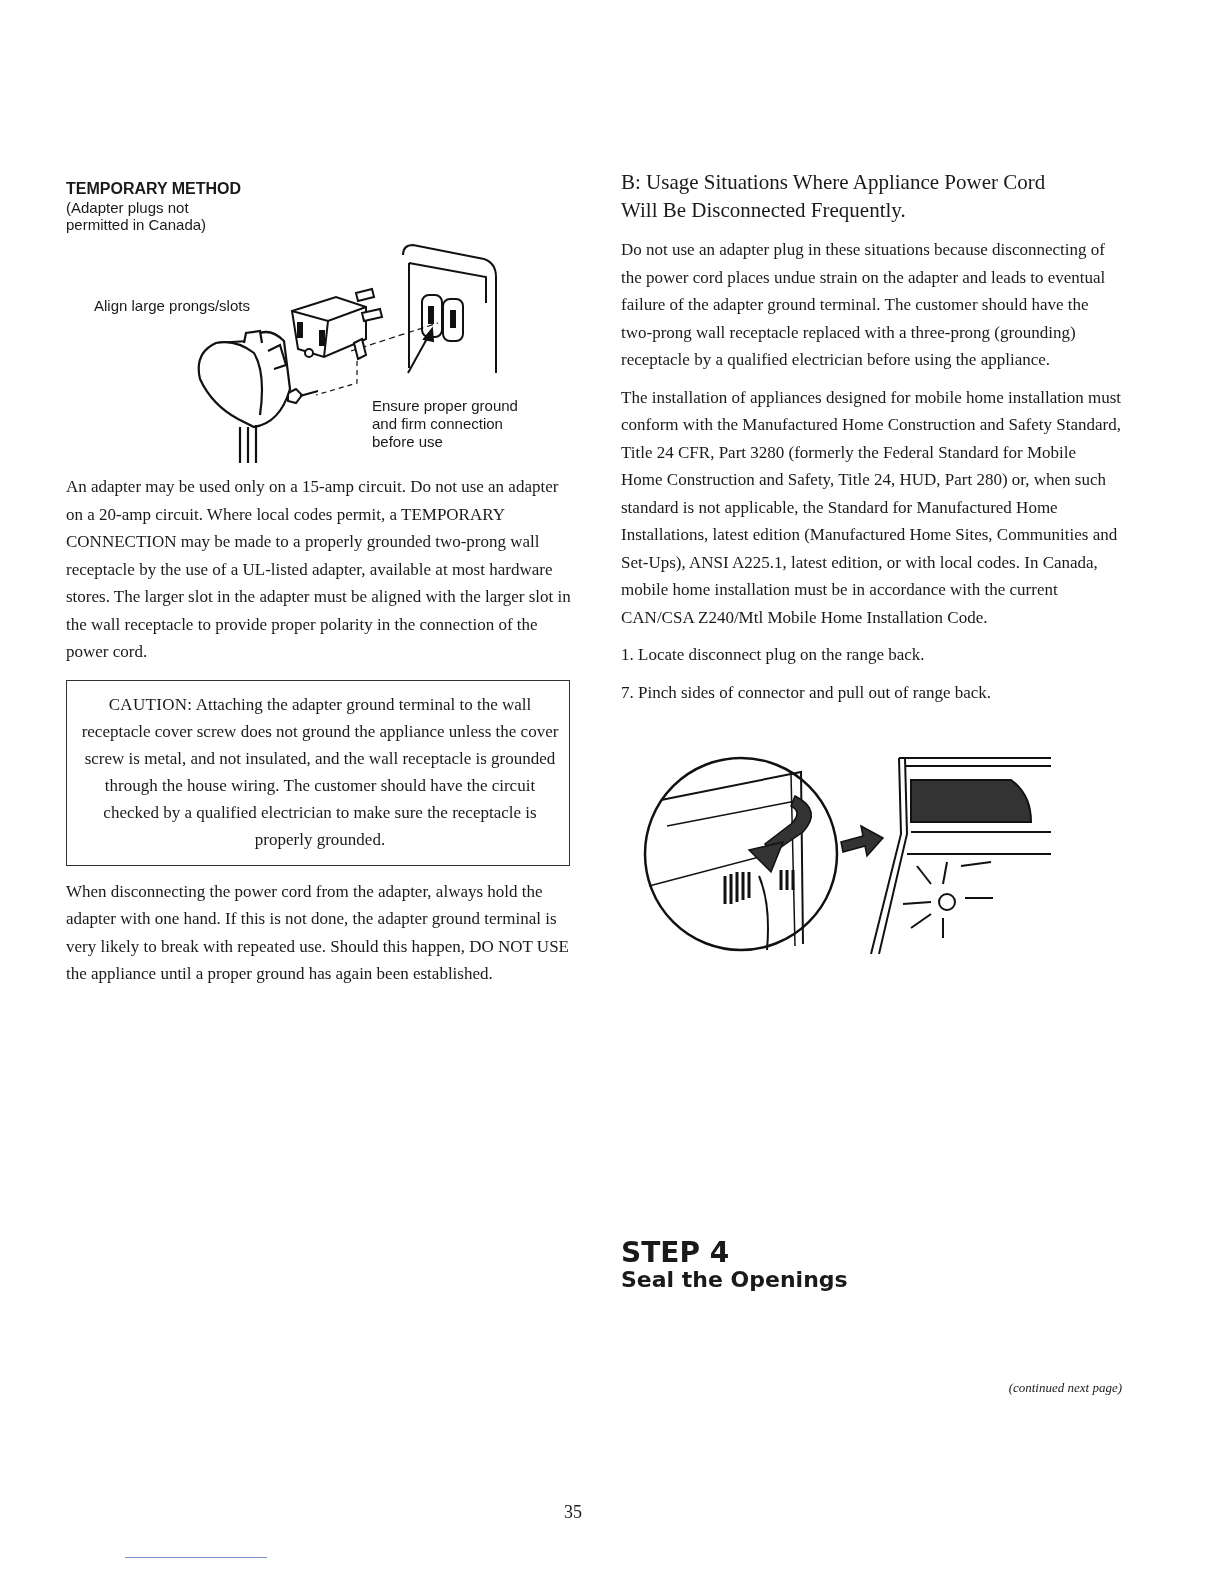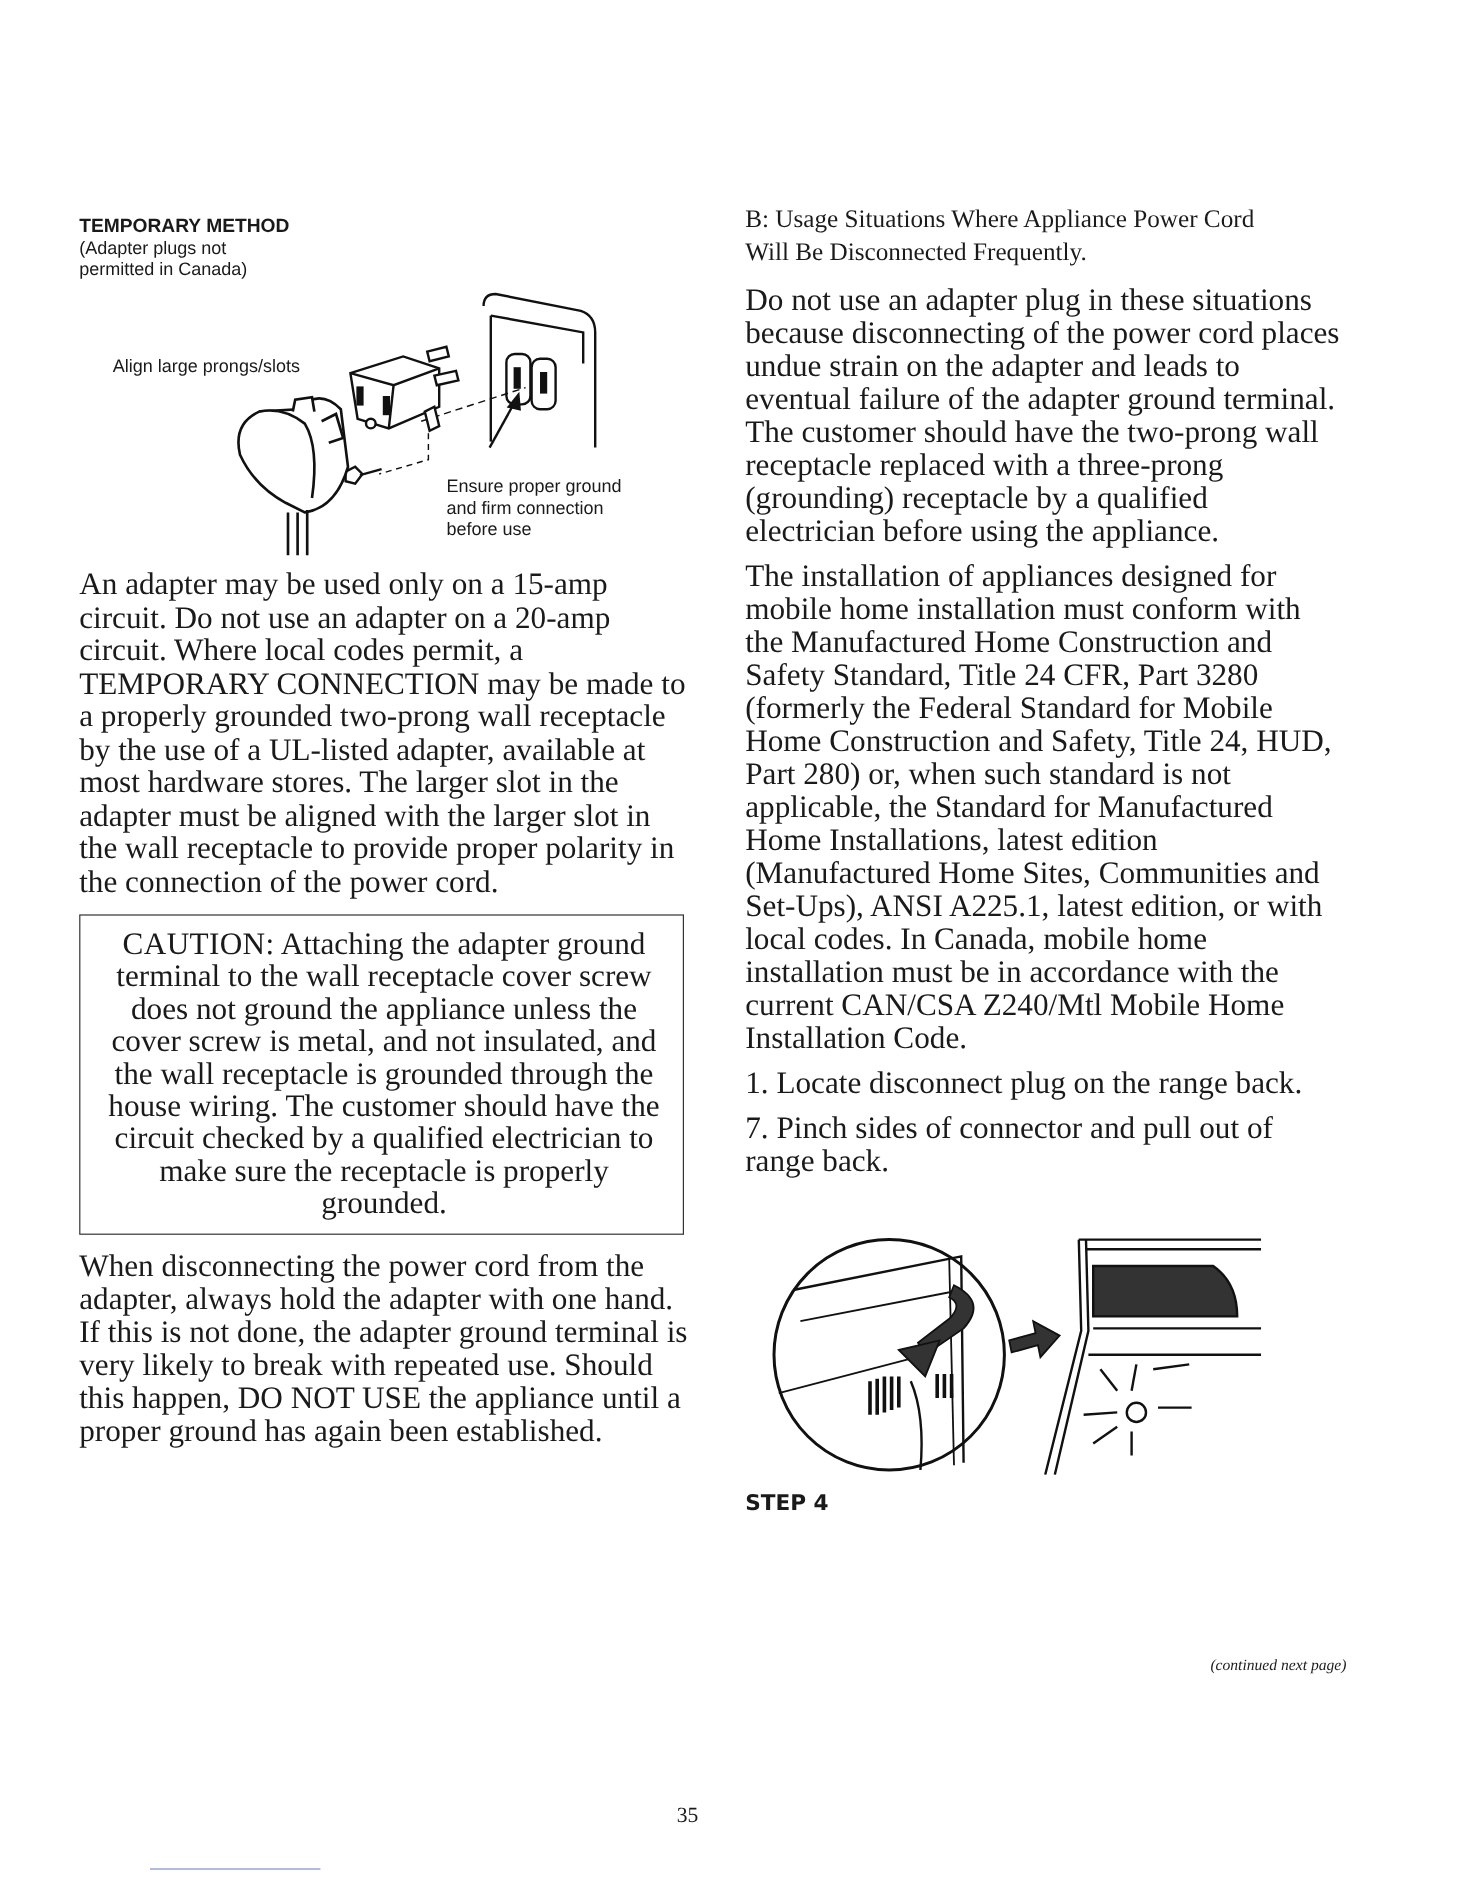--- a/index.html
+++ b/index.html
@@ -7,34 +7,34 @@
       width: 1224px; height: 1584px; position: relative; overflow: hidden;
       font-family: "Liberation Serif", "DejaVu Serif", serif; color: #1a1a1a;
     }
     .col { position: absolute; }
     .col-left { left: 66px; top: 168px; width: 508px; }
     .col-right { left: 621px; top: 168px; width: 500px; }
     .heading-serif { font-size: 21px; line-height: 28px; margin: 0; font-weight: normal; }
     .sans-label { font-family: "Liberation Sans", "DejaVu Sans", sans-serif; }
     .temp-title { font-size: 16px; font-weight: bold; margin-top: 11px; line-height: 20px; }
     .temp-sub { font-size: 15px; line-height: 17px; width: 200px; }
-    .body-p { font-size: 26px; line-height: 27.5px; margin: 0; }
+    .body-p { font-size: 17px; line-height: 27.5px; margin: 0; }
     .figure-a { position: relative; width: 508px; height: 270px; margin-top: -40px; }
     .fig-label { position: absolute; font-family: "Liberation Sans", "DejaVu Sans", sans-serif; font-size: 15px; line-height: 18px; }
     .caution-box {
       border: 1.5px solid #333; padding: 10px 10px 12px 14px; margin-top: 14px;
       box-sizing: border-box; width: 504px;
     }
     .caution-box .body-p { line-height: 27px; text-align: center; }
     .caution-label { font-weight: normal; letter-spacing: 0.3px; }
     .mt12 { margin-top: 12px; }
     .mt10 { margin-top: 10px; }
     .figure-b { position: relative; width: 420px; height: 240px; margin-top: 8px; margin-left: 10px; }
     .step-block { position: absolute; left: 621px; top: 1240px; width: 500px; }
-    .step-num { font-family: "DejaVu Sans", "Liberation Sans", sans-serif; font-weight: bold; font-size: 18px; line-height: 26px; }
+    .step-num { font-family: "DejaVu Sans", "Liberation Sans", sans-serif; font-weight: bold; font-size: 28px; line-height: 26px; }
     .step-title { font-family: "DejaVu Sans", "Liberation Sans", sans-serif; font-weight: bold; font-size: 22px; line-height: 28px; }
     .continued { position: absolute; right: 102px; top: 1380px; font-style: italic; font-size: 13px; }
     .page-num { position: absolute; left: 564px; top: 1482px; font-size: 18px; margin-top: 20px; }
     .footer-link { position: absolute; left: 125px; top: 1557px; width: 142px; height: 1px; background: #7a8fd0; }
   </style>
 </head>
 <body>
 
 <div class="col col-left">
 
@@ -168,17 +168,18 @@
         <line x1="334" y1="184" x2="362" y2="184"></line>
         <line x1="280" y1="214" x2="300" y2="200"></line>
         <line x1="312" y1="204" x2="312" y2="224"></line>
       </g>
     </svg>
   </div>
 </div>
 
 <div class="step-block">
   <div class="step-num">STEP 4</div>
+  <div class="step-title">Seal the Openings</div>
 </div>
 
 <div class="continued">(continued next page)</div>
 <div class="page-num">35</div>
 <div class="footer-link"></div>
 
 </body></html>

